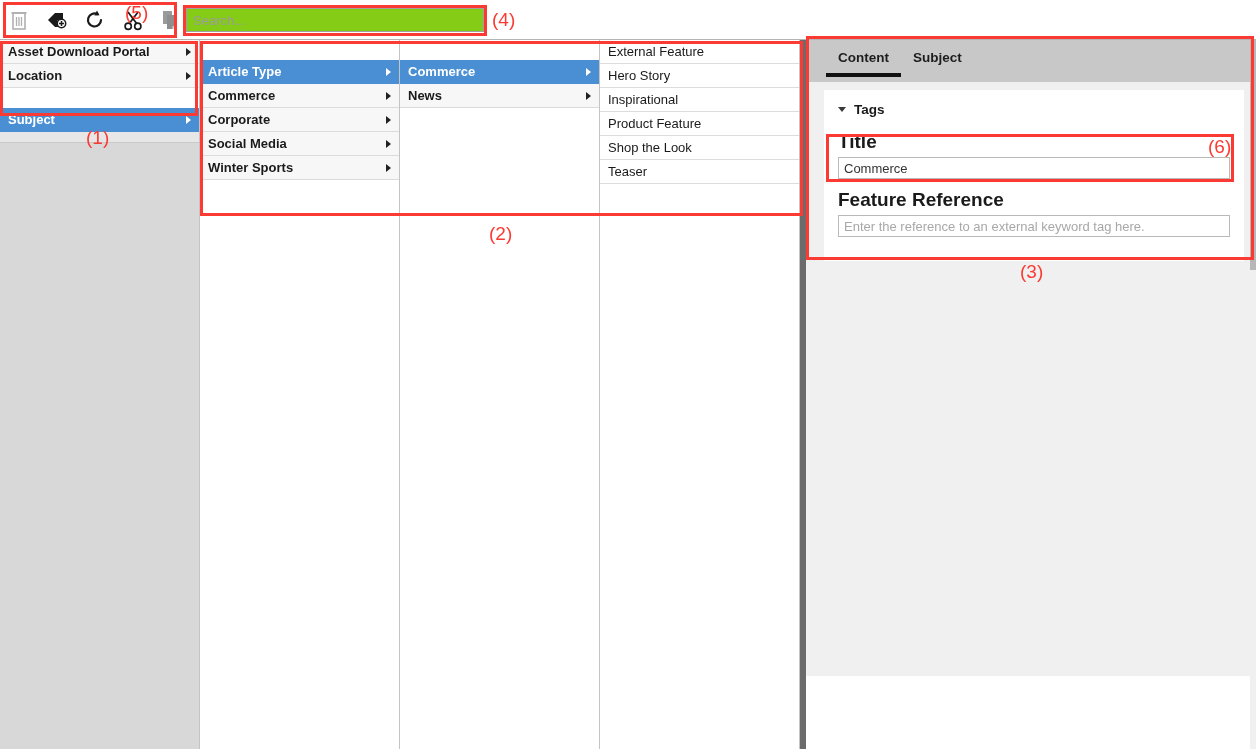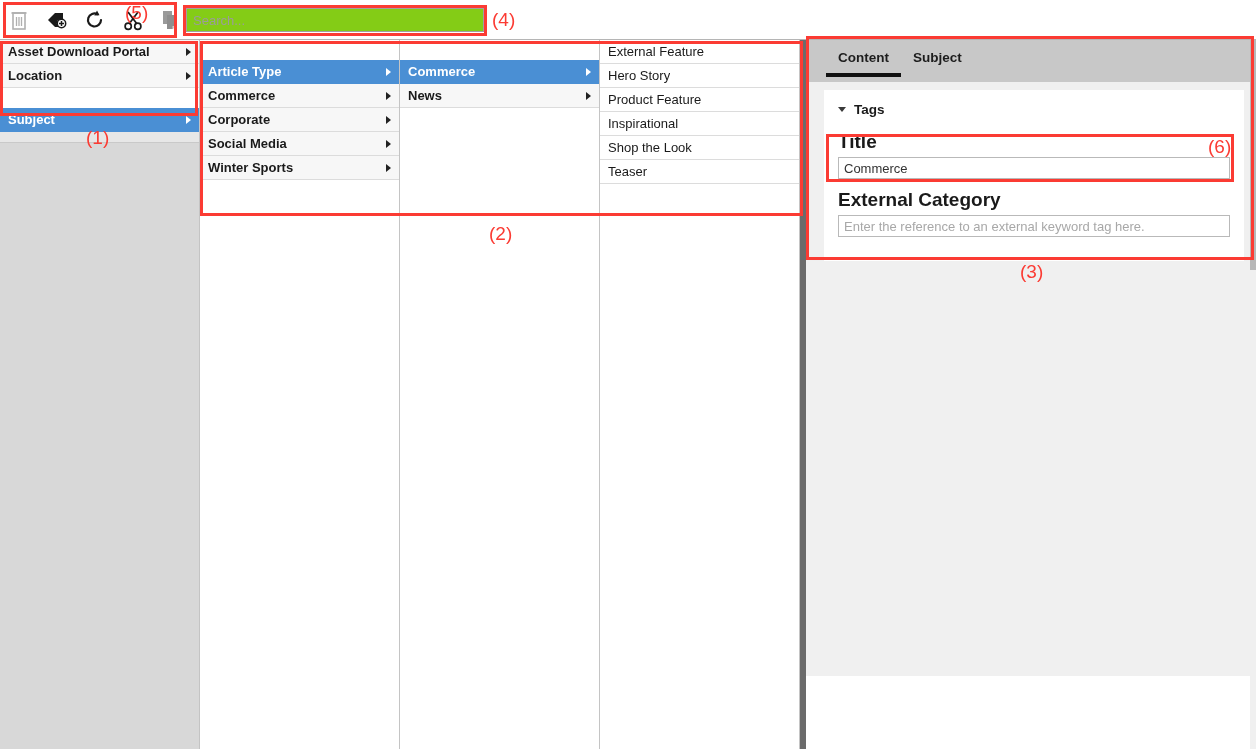--- a/index.html
+++ b/index.html
@@ -356,25 +356,25 @@
     <div class="list" id="list4">
         <div class="row plain">
           <span class="label">External Feature</span>
           <span class="arrow hidden"></span>
         </div>
         <div class="row plain">
           <span class="label">Hero Story</span>
           <span class="arrow hidden"></span>
         </div>
         <div class="row plain">
+          <span class="label">Inspirational</span>
+          <span class="arrow hidden"></span>
+        </div>
+        <div class="row plain">
           <span class="label">Product Feature</span>
-          <span class="arrow hidden"></span>
-        </div>
-        <div class="row plain">
-          <span class="label">Inspirational</span>
           <span class="arrow hidden"></span>
         </div>
         <div class="row plain">
           <span class="label">Shop the Look</span>
           <span class="arrow hidden"></span>
         </div>
         <div class="row plain">
           <span class="label">Teaser</span>
           <span class="arrow hidden"></span>
         </div>
@@ -397,21 +397,21 @@
       <span class="caret-down"></span>
       <span>Tags</span>
     </div>
 
     <div class="field" id="field-title">
       <span class="field-label">Title</span>
       <input class="field-input" type="text" value="Commerce" style="">
     </div>
 
     <div class="field">
-      <span class="field-label">External Category</span>
+      <span class="field-label">Feature Reference</span>
       <input class="field-input" type="text" placeholder="Enter the reference to an external keyword tag here." style="">
     </div>
 
   </div>
 </div>
 
 <div id="right-scrollbar">
   <div class="thumb"></div>
 </div>
 

